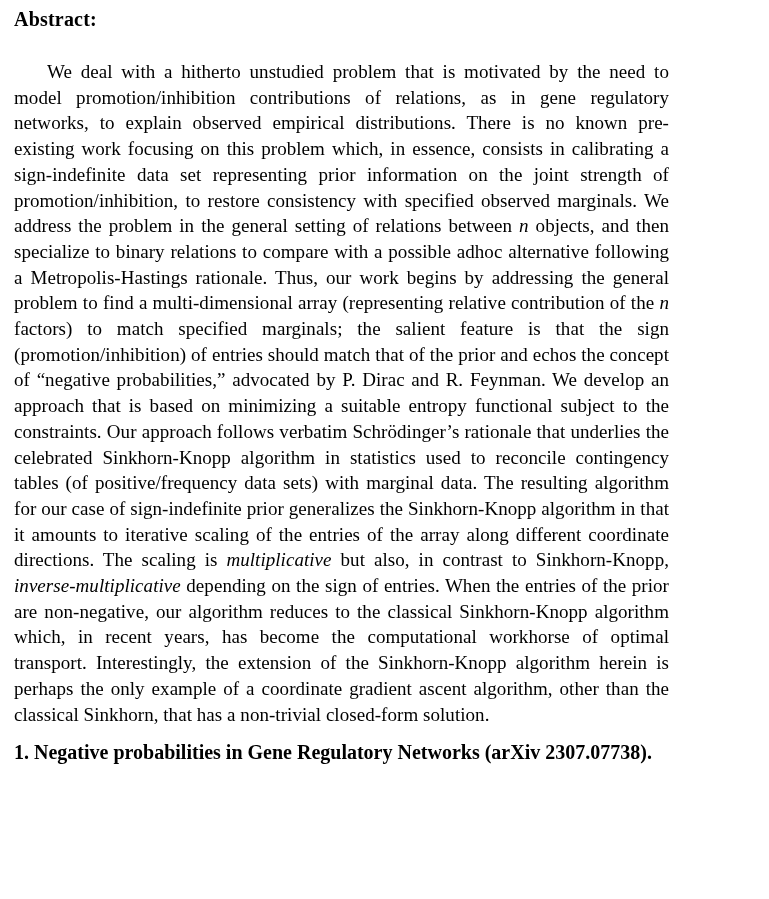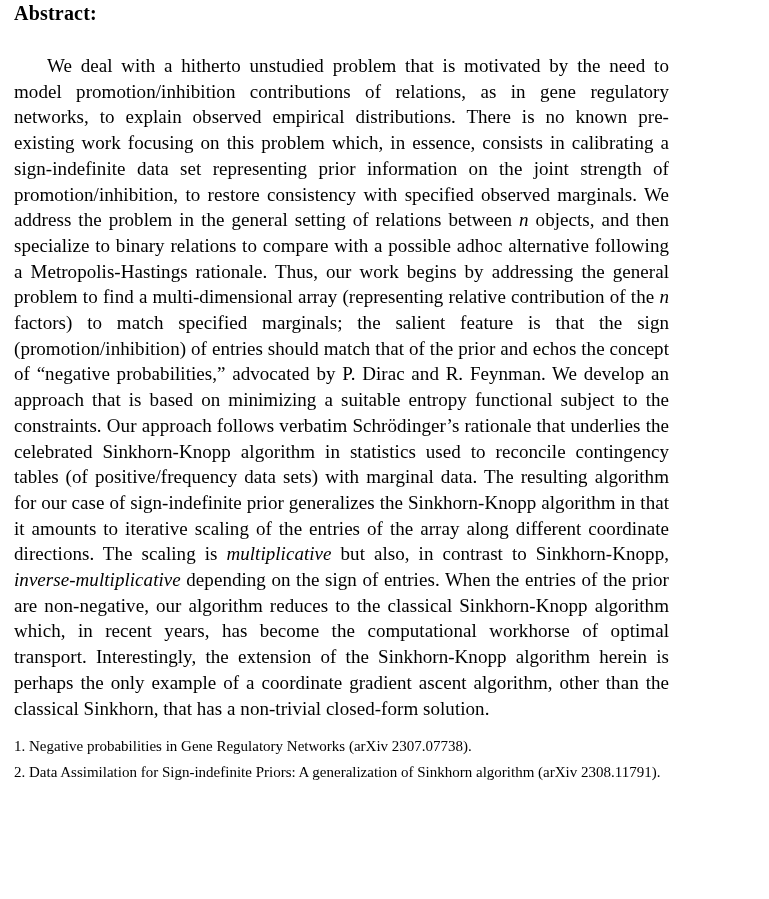--- a/index.html
+++ b/index.html
@@ -11,21 +11,21 @@
     width: 769px;
     height: 899px;
     background: #ffffff;
     color: #000000;
     font-family: "Liberation Serif", serif;
     overflow: hidden;
   }
   .page {
     width: 683px;
     height: 899px;
-    padding: 1px 14px 0 14px;
+    padding: 7px 14px 0 14px;
   }
   .section-heading {
     font-size: 20px;
     font-weight: bold;
     line-height: 24px;
     margin: 0;
     letter-spacing: 0.2px;
   }
   .abstract-body {
     margin: 28px 0 12px 0;
@@ -36,36 +36,36 @@
     letter-spacing: 0.05px;
   }
   .abstract-body em {
     font-style: italic;
   }
   .references-heading {
     margin-top: 37px;
   }
   .references-list {
     margin-top: 3px;
-    font-size: 15px;
+    font-size: 20px;
     line-height: 26px;
     text-align: justify;
+    font-weight: bold;
   }
   .reference-item {
     margin: 0;
   }
 </style>
 </head>
 <body>
 
 <div class="page">
 
   <h2 class="section-heading">Abstract:</h2>
 
   <p class="abstract-body"><span>We deal with a hitherto unstudied problem that is motivated by the need to model promotion/inhibition contributions of relations, as in gene regulatory networks, to explain observed empirical distributions. There is no known pre-existing work focusing on this problem which, in essence, consists in calibrating a sign-indefinite data set representing prior information on the joint strength of promotion/inhibition, to restore consistency with specified observed marginals. We address the problem in the general setting of relations between </span><em>n</em><span> objects, and then specialize to binary relations to compare with a possible adhoc alternative following a Metropolis-Hastings rationale. Thus, our work begins by addressing the general problem to find a multi-dimensional array (representing relative contribution of the </span><em>n</em><span> factors) to match specified marginals; the salient feature is that the sign (promotion/inhibition) of entries should match that of the prior and echos the concept of “negative probabilities,” advocated by P. Dirac and R. Feynman. We develop an approach that is based on minimizing a suitable entropy functional subject to the constraints. Our approach follows verbatim Schrödinger’s rationale that underlies the celebrated Sinkhorn-Knopp algorithm in statistics used to reconcile contingency tables (of positive/frequency data sets) with marginal data. The resulting algorithm for our case of sign-indefinite prior generalizes the Sinkhorn-Knopp algorithm in that it amounts to iterative scaling of the entries of the array along different coordinate directions. The scaling is </span><em>multiplicative</em><span> but also, in contrast to Sinkhorn-Knopp, </span><em>inverse-multiplicative</em><span> depending on the sign of entries. When the entries of the prior are non-negative, our algorithm reduces to the classical Sinkhorn-Knopp algorithm which, in recent years, has become the computational workhorse of optimal transport. Interestingly, the extension of the Sinkhorn-Knopp algorithm herein is perhaps the only example of a coordinate gradient ascent algorithm, other than the classical Sinkhorn, that has a non-trivial closed-form solution.</span></p>
 
 
   <div class="references-list">
       <div class="reference-item">1. Negative probabilities in Gene Regulatory Networks (arXiv 2307.07738).</div>
-      <div class="reference-item">2. Data Assimilation for Sign-indefinite Priors: A generalization of Sinkhorn algorithm (arXiv 2308.11791).</div>
     </div>
 
 </div>
 
 </body></html>

